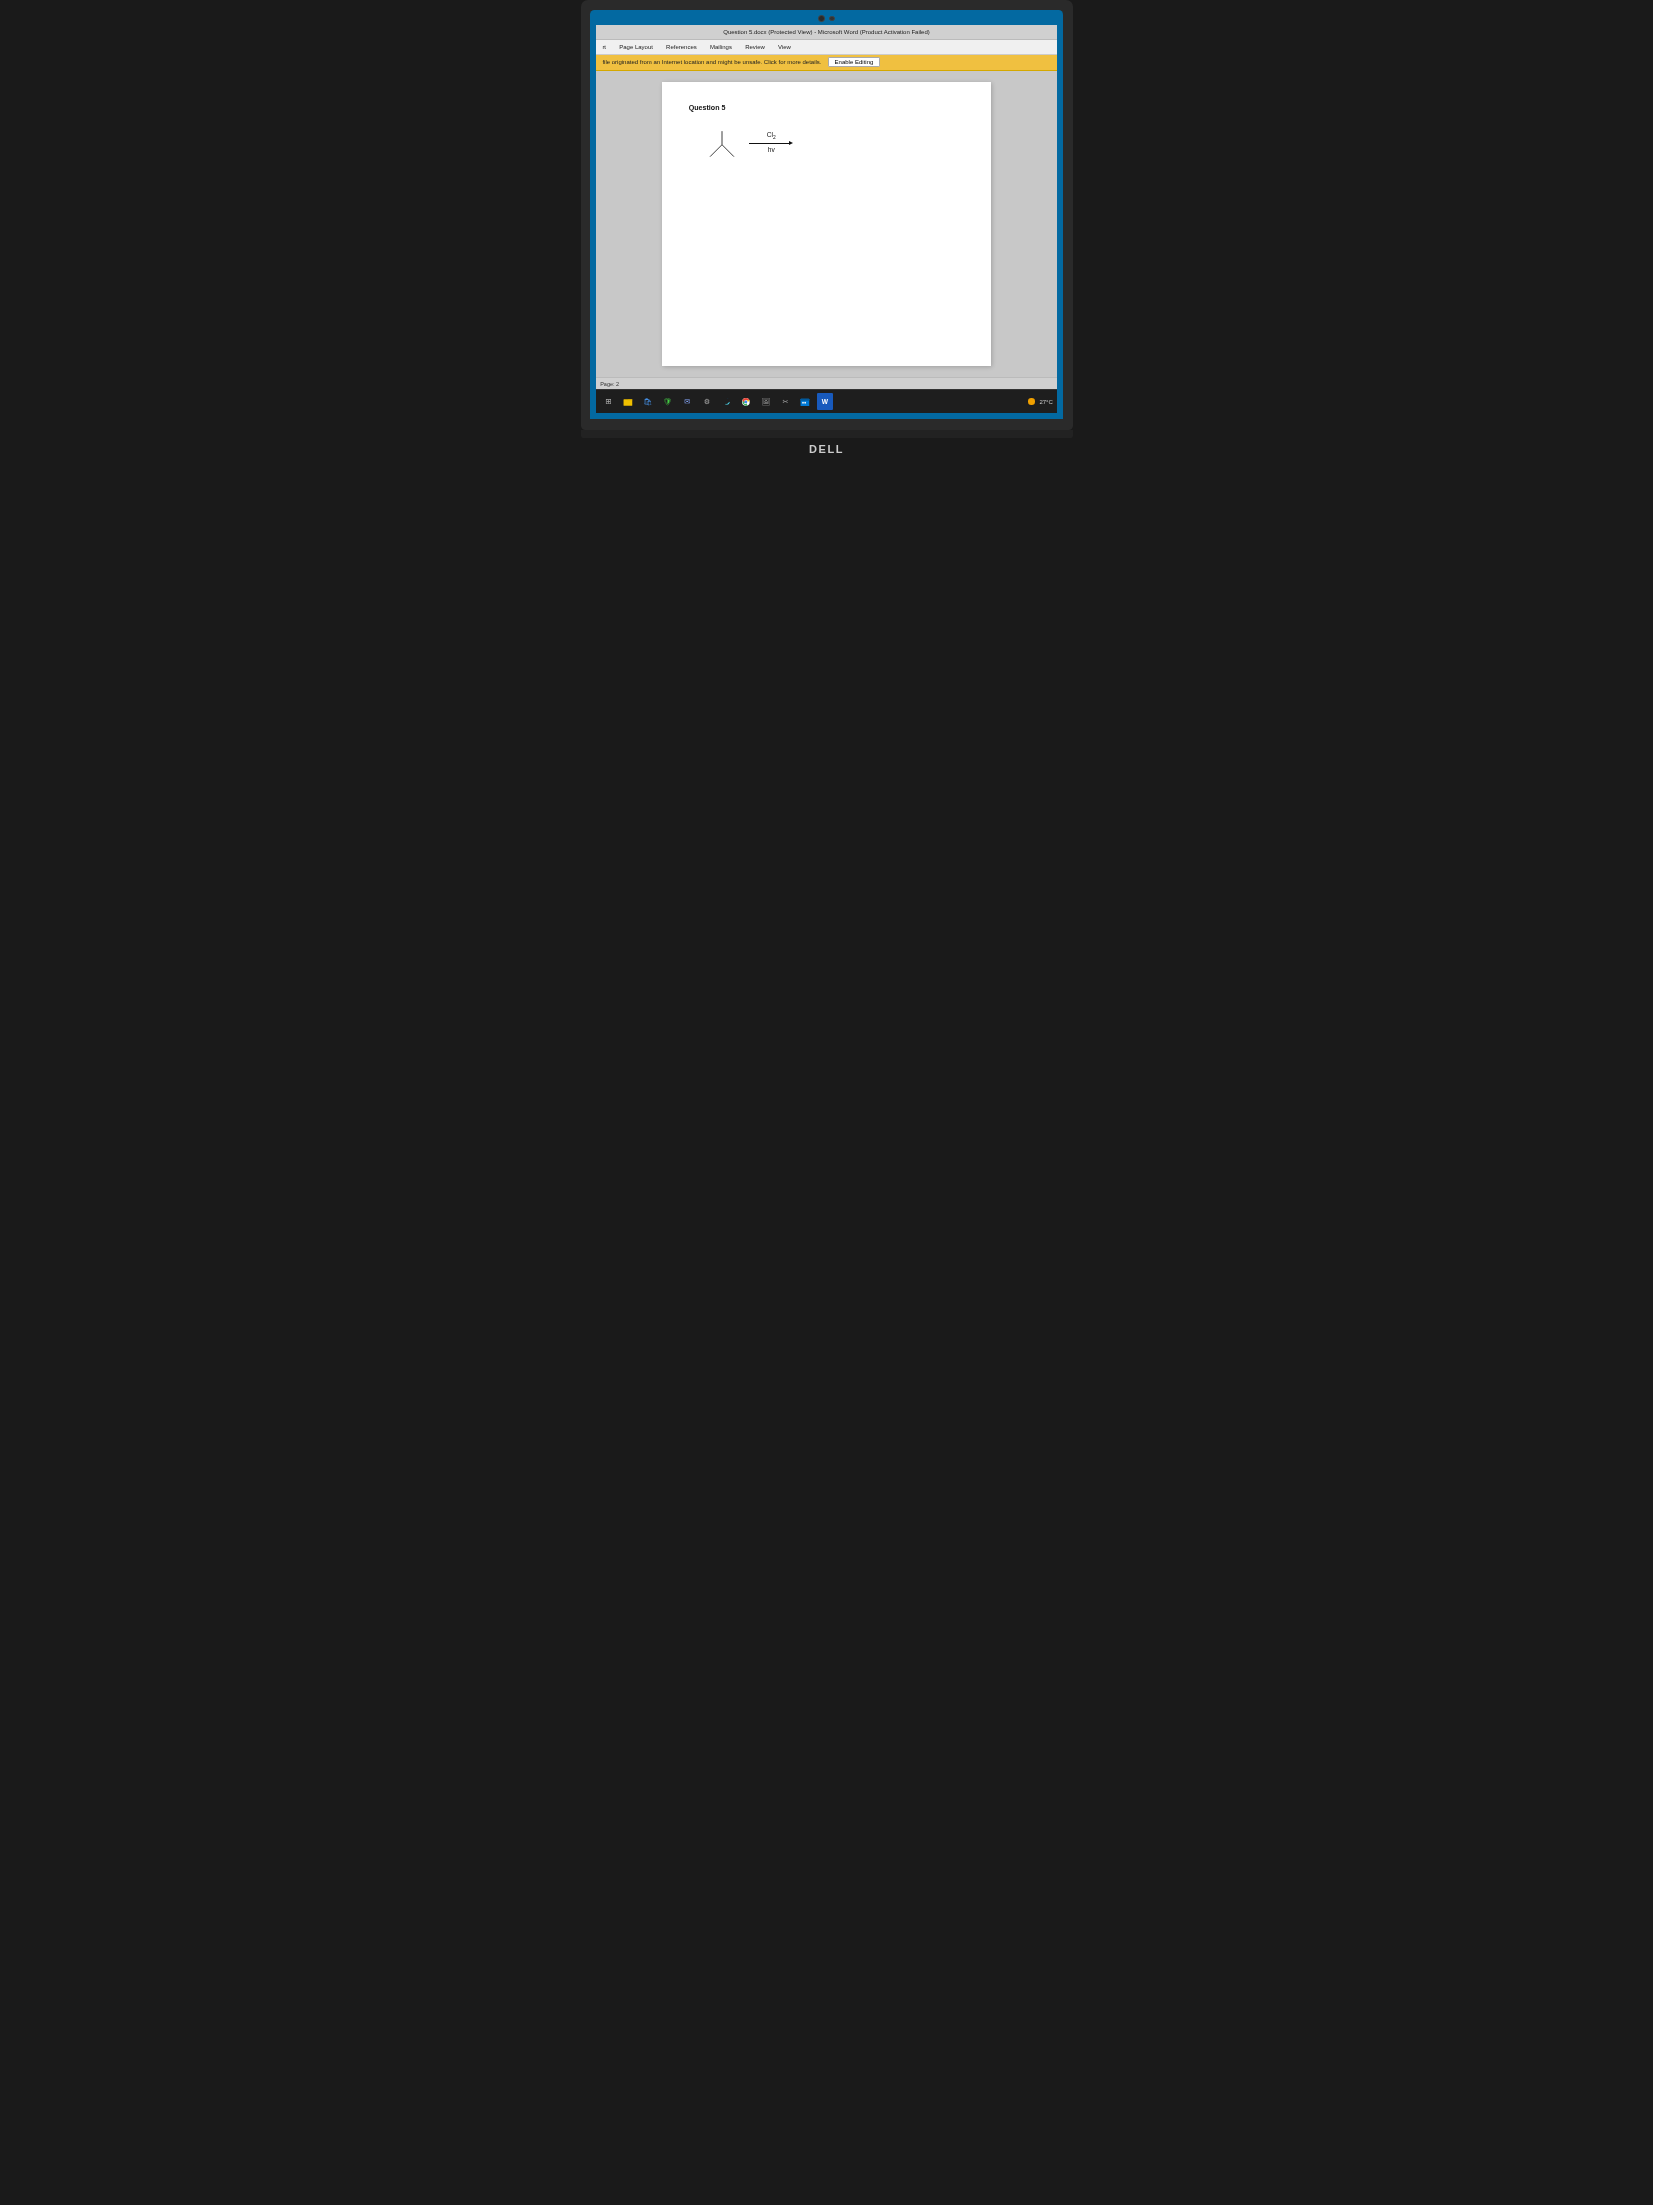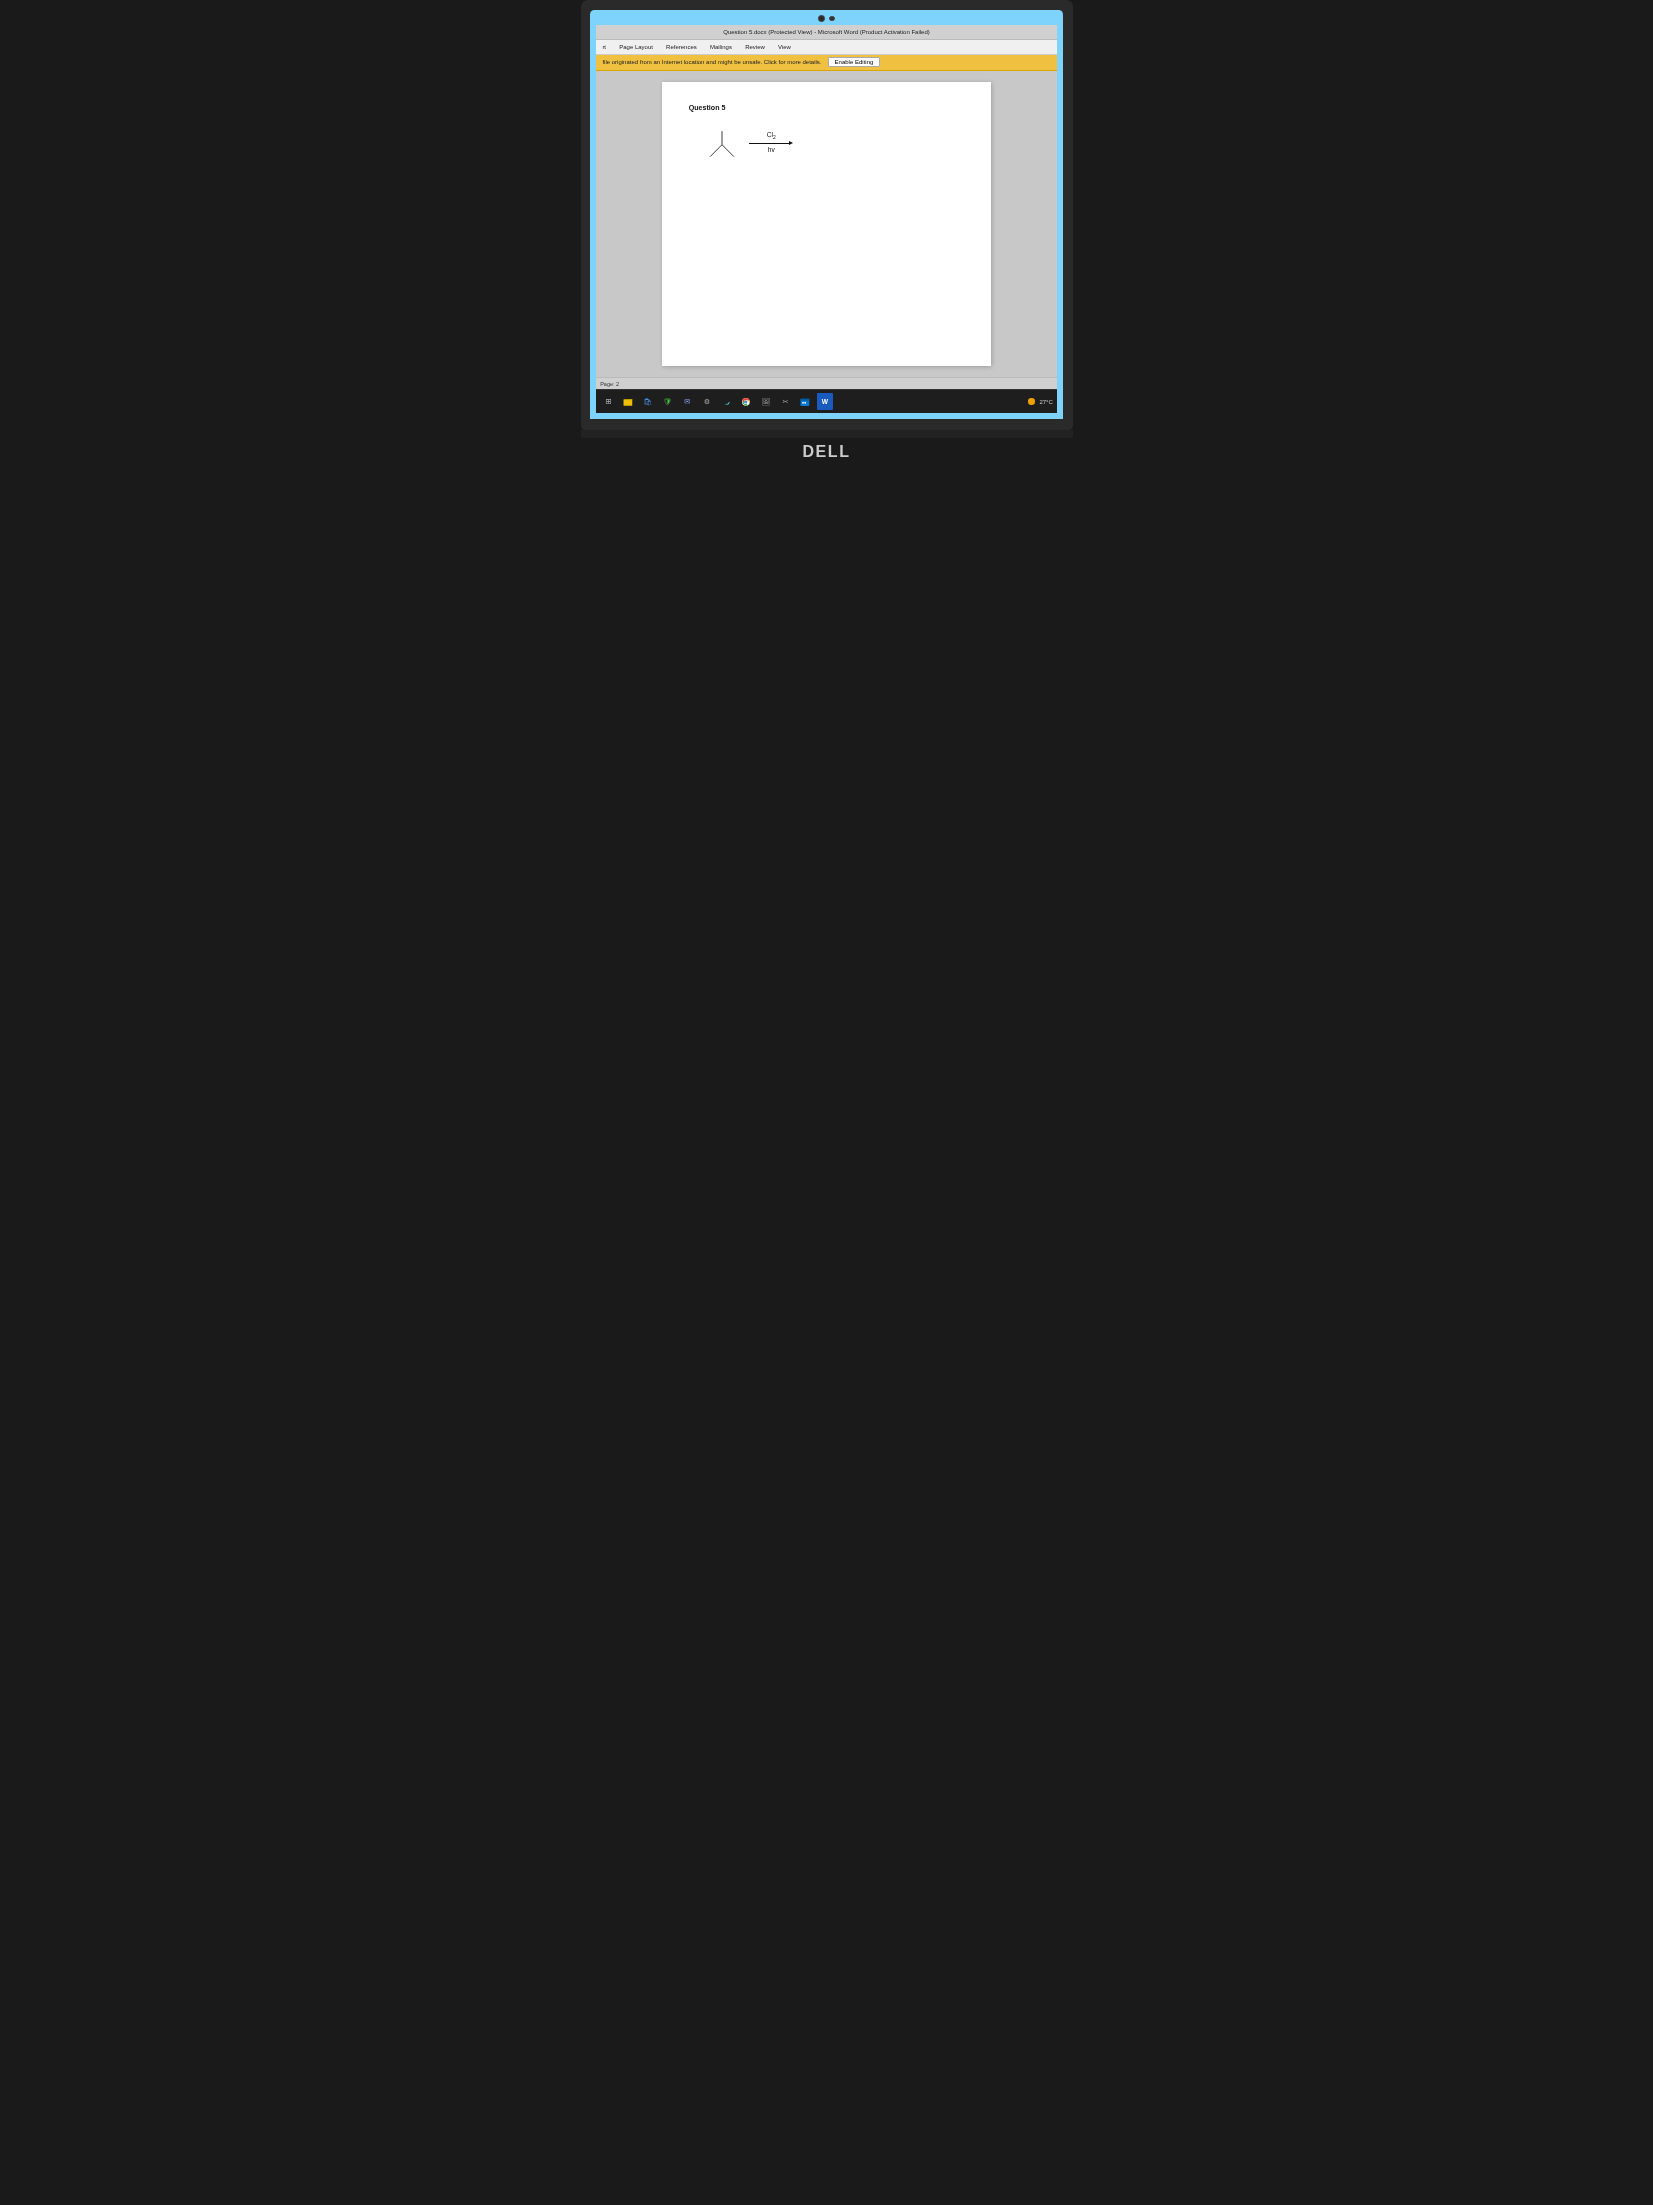--- a/index.html
+++ b/index.html
@@ -17,21 +17,21 @@
     .laptop-outer {
       width: 100%;
       max-width: 492px;
       background: #2a2a2a;
       border-radius: 6.6px 6.6px 0 0;
       padding: 9.8px 9.8px 0 9.8px;
       position: relative;
     }
 
     .screen-bezel {
-      background: #7dd3fc;
+      background: #0369a1;
       border-radius: 4.4px 4.4px 0 0;
       padding: 5.5px;
       position: relative;
     }
 
     .camera-row {
       display: flex;
       justify-content: center;
       align-items: center;
       gap: 4.4px;
@@ -230,21 +230,21 @@
       display: flex;
       align-items: center;
       gap: 4.4px;
       font-size: 6px;
       color: #ccc;
     }
 
     .dell-label {
       text-align: center;
       padding: 4.4px 0;
-      font-size: 16px;
+      font-size: 11px;
       font-weight: bold;
       color: #ccc;
       letter-spacing: 1.6px;
       font-family: Arial, sans-serif;
     }
 
     .laptop-bottom {
       background: #2a2a2a;
       height: 11px;
       width: 100%;

